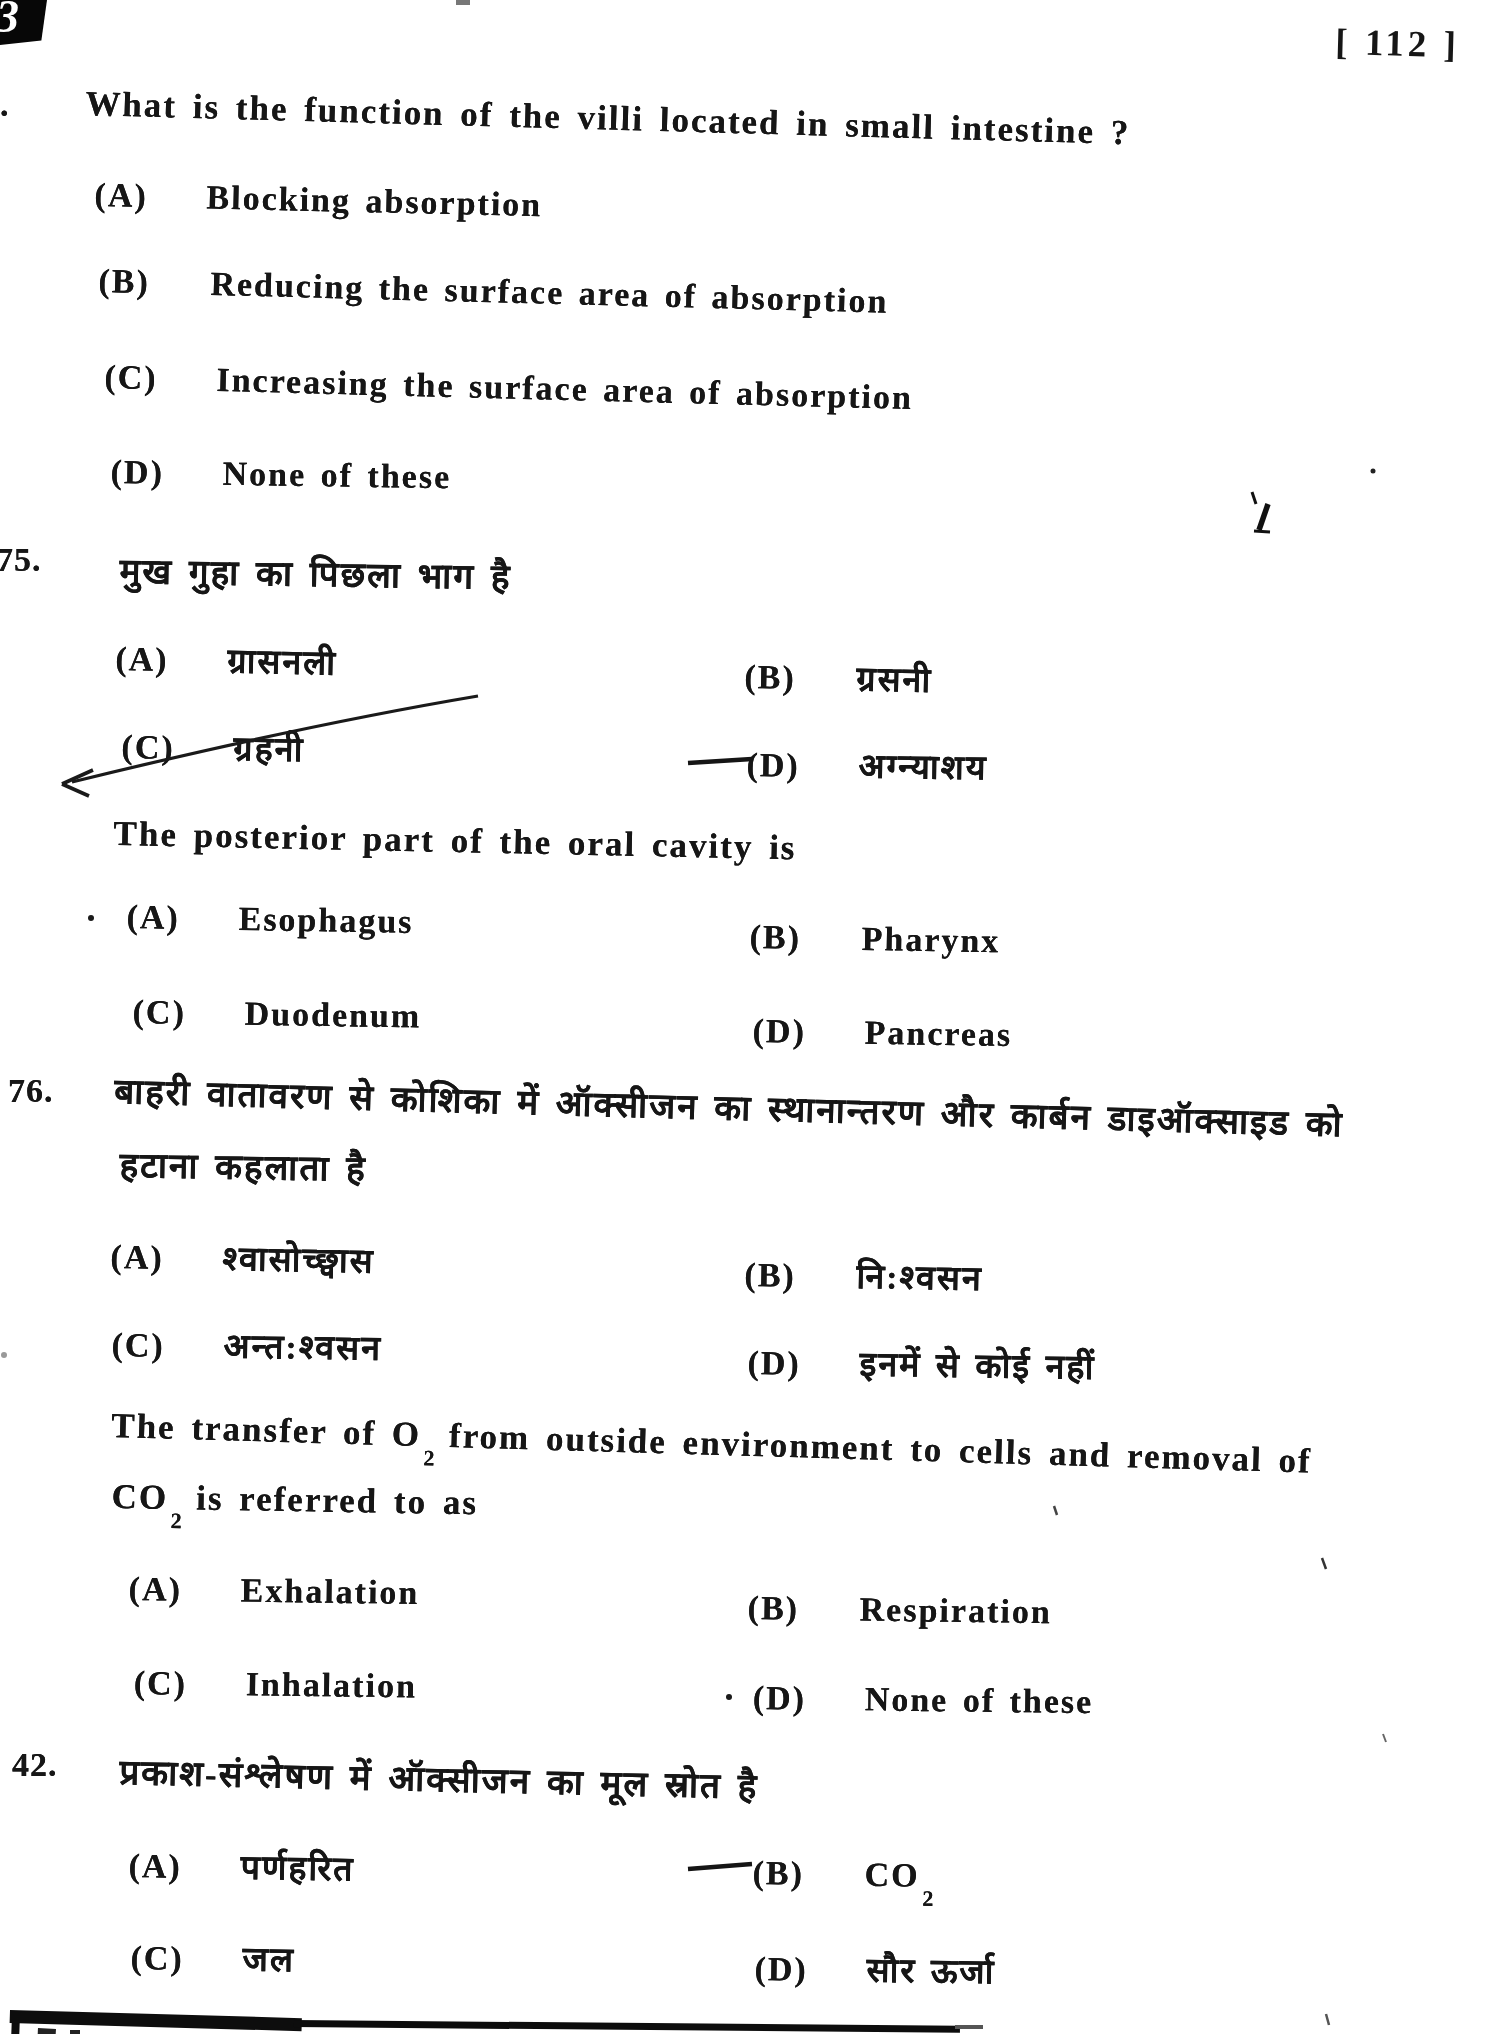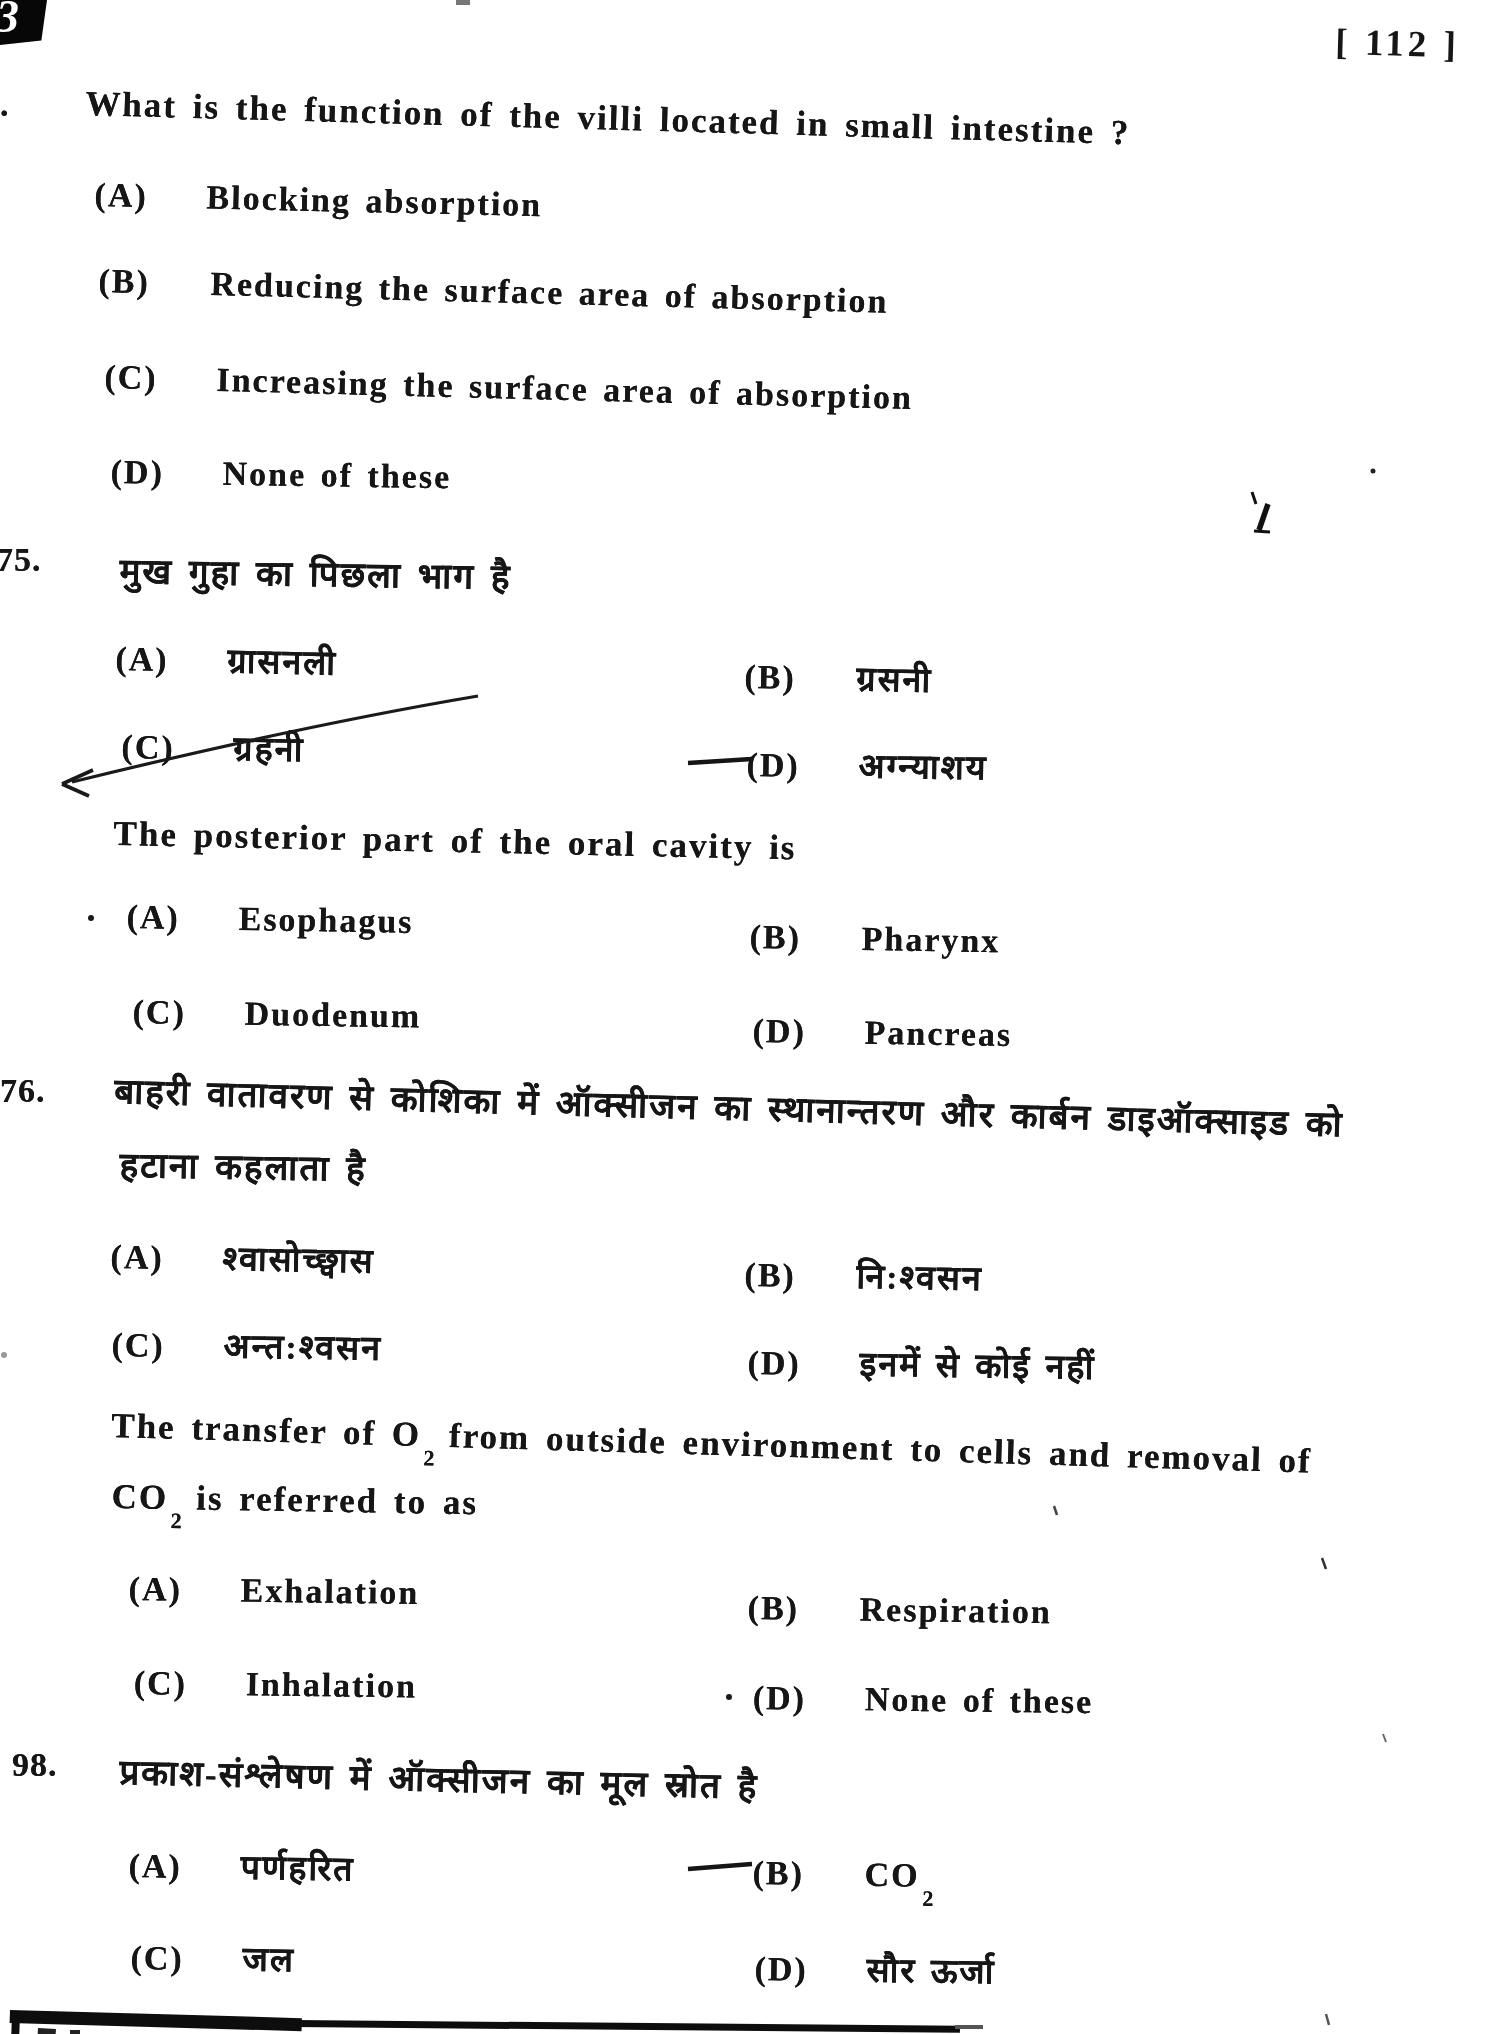--- a/index.html
+++ b/index.html
@@ -92,21 +92,21 @@
   <div class="ab en o" style="left:750px;top:918px;--r:1.0deg">
     <span class="ol">(B)</span><span>Pharynx</span>
   </div>
   <div class="ab en o" style="left:133px;top:993px;--r:0.9deg">
     <span class="ol">(C)</span><span>Duodenum</span>
   </div>
   <div class="ab en o" style="left:753px;top:1012px;--r:0.9deg">
     <span class="ol">(D)</span><span>Pancreas</span>
   </div>
 
-  <div class="ab en n" style="left:0px;top:1072px;">76.</div>
+  <div class="ab en n" style="left:0px;top:1072px;padding-left:8px;">76.</div>
   <div class="ab hi q" style="left:115px;top:1066px;--r:1.55deg">बाहरी वातावरण से कोशिका में ऑक्सीजन का स्थानान्तरण और कार्बन डाइऑक्साइड को</div>
   <div class="ab hi q" style="left:120px;top:1140px;--r:0.9deg">हटाना कहलाता है</div>
 
   <div class="ab hi o" style="left:111px;top:1232px;--r:1.0deg">
     <span class="ol">(A)</span><span>श्वासोच्छ्वास</span>
   </div>
   <div class="ab hi o" style="left:745px;top:1250px;--r:1.0deg">
     <span class="ol">(B)</span><span>नि:श्वसन</span>
   </div>
   <div class="ab hi o" style="left:112px;top:1320px;--r:0.8deg">
@@ -129,21 +129,21 @@
   <div class="ab en o" style="left:748px;top:1589px;--r:0.8deg">
     <span class="ol">(B)</span><span>Respiration</span>
   </div>
   <div class="ab en o" style="left:134px;top:1664px;--r:0.7deg">
     <span class="ol">(C)</span><span>Inhalation</span>
   </div>
   <div class="ab en o" style="left:753px;top:1679px;--r:0.7deg">
     <span class="ol">(D)</span><span>None of these</span>
   </div>
 
-  <div class="ab en n" style="left:12px;top:1746px;">98.</div>
+  <div class="ab en n" style="left:12px;top:1746px;">42.</div>
   <div class="ab hi q" style="left:120px;top:1747px;--r:1.3deg">प्रकाश-संश्लेषण में ऑक्सीजन का मूल स्रोत है</div>
 
   <div class="ab hi o" style="left:129px;top:1841px;--r:0.9deg">
     <span class="ol">(A)</span><span>पर्णहरित</span>
   </div>
   <div class="ab en o" style="left:753px;top:1854px;--r:0.9deg">
     <span class="ol">(B)</span><span>CO</span><sub class="sb">2</sub>
   </div>
   <div class="ab hi o" style="left:131px;top:1933px;--r:0.8deg">
     <span class="ol">(C)</span><span>जल</span>

